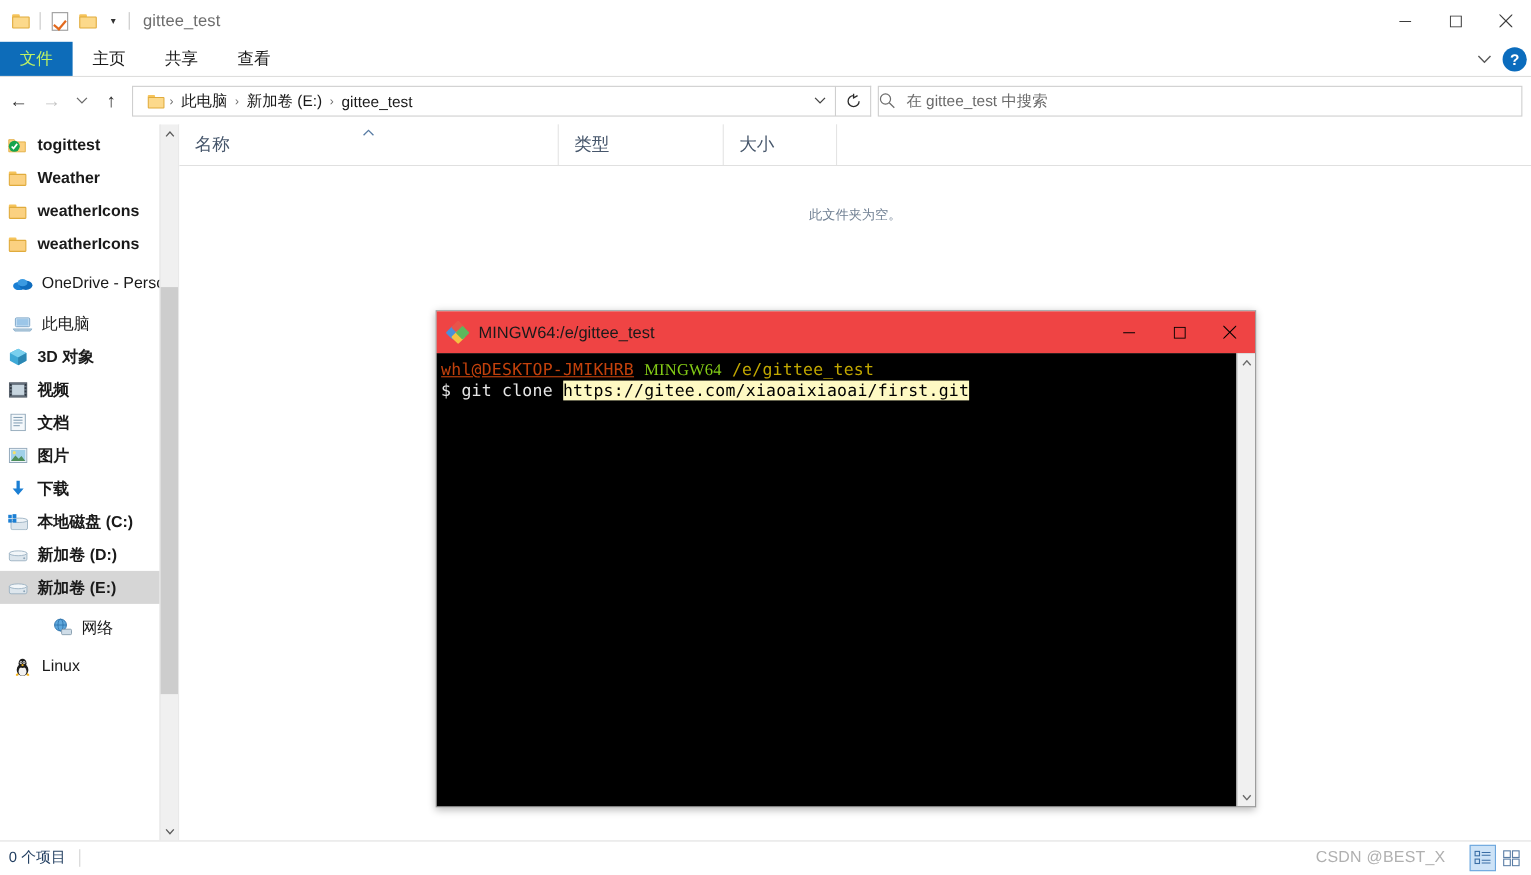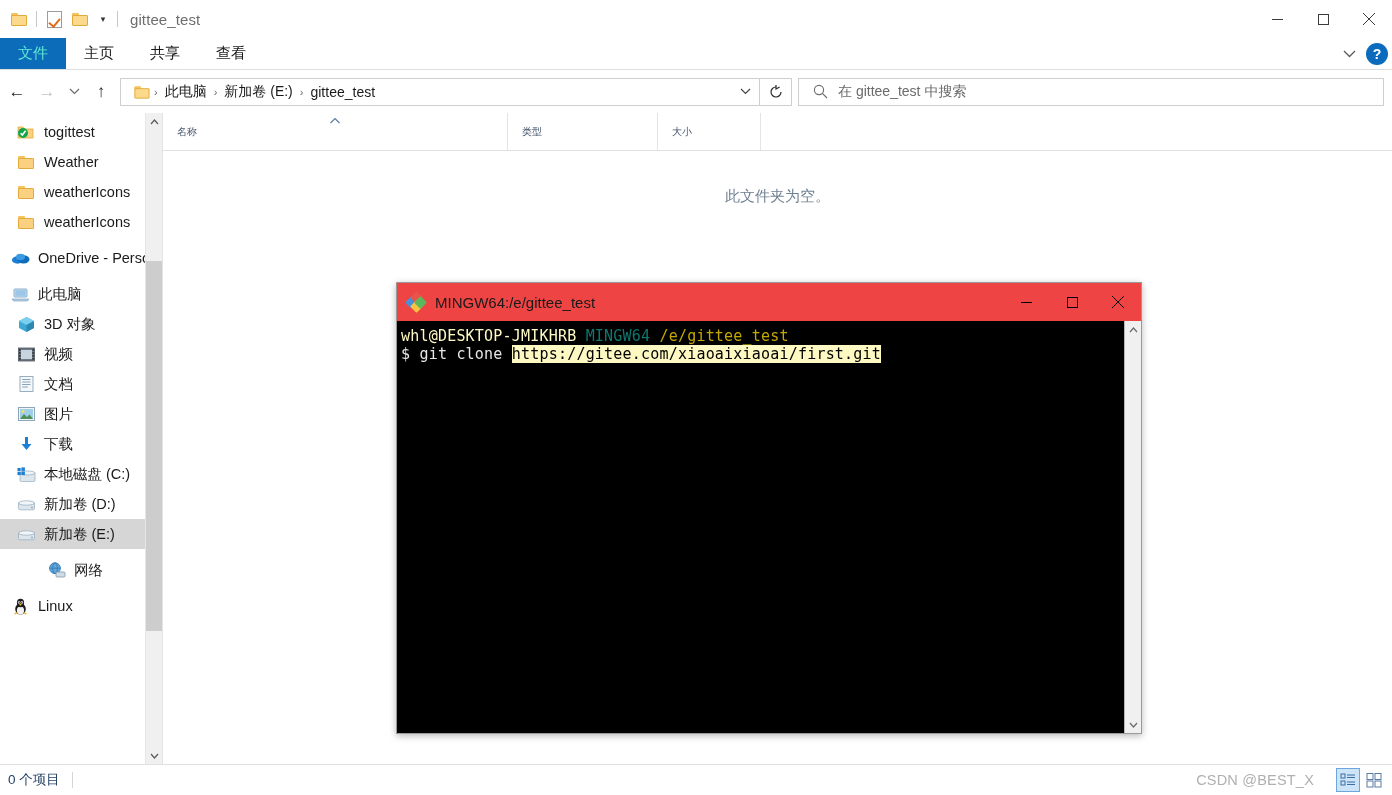--- a/index.html
+++ b/index.html
@@ -32,63 +32,63 @@
   .folder.sm{width:13px;height:11px;transform:scale(.95);}
   .folder.tall .body{background:#fbd181;}
 
   
   .propico{position:relative;width:15px;height:17px;border:1px solid #9c9c9c;background:#fff;box-sizing:border-box;}
   .propico:after{content:"";position:absolute;left:3px;top:4px;width:5px;height:9px;border-right:2px solid #e2691d;border-bottom:2px solid #e2691d;transform:rotate(40deg);}
 
   
   .ribbon{height:31px;display:flex;align-items:stretch;background:#fff;border-bottom:1px solid #dededd;position:relative;flex:0 0 31px;}
   .rtab{display:flex;align-items:center;justify-content:center;padding:0 18px;font-size:15px;color:#1a1a1a;cursor:default;}
-  .rtab.file{background:#0d6cb9;color:#5eead4;padding:0 18px;}
+  .rtab.file{background:#0d6cb9;color:#bef264;padding:0 18px;}
   .ribbon-right{position:absolute;right:4px;top:0;height:31px;display:flex;align-items:center;gap:4px;}
   .chev-collapse{width:26px;height:26px;display:flex;align-items:center;justify-content:center;color:#5a5a5a;font-size:11px;}
   .helpbtn{width:22px;height:22px;border-radius:50%;background:#0b6cbd;color:#fff;font-size:14px;font-weight:bold;display:flex;align-items:center;justify-content:center;}
 
   
   .addrrow{height:43px;display:flex;align-items:center;padding:0 8px 0 2px;gap:0;background:#fff;flex:0 0 43px;}
   .navbtn{width:30px;height:30px;display:flex;align-items:center;justify-content:center;color:#2b2b2b;font-size:17px;}
   .navbtn.dis{color:#c3c3c3;}
   .navbtn.small{width:24px;font-size:11px;}
   .addrbar{flex:0 0 640px;height:28px;border:1px solid #cfcfcf;background:#fff;display:flex;align-items:center;padding:0 2px 0 8px;box-sizing:border-box;margin-left:4px;}
   .crumbs{display:flex;align-items:center;gap:0;flex:1;font-size:14px;color:#1a1a1a;}
   .crumb{padding:2px 5px;}
   .csep{color:#6b6b6b;font-size:11px;padding:0 2px;}
   .addr-caret{width:24px;height:26px;display:flex;align-items:center;justify-content:center;color:#444;font-size:11px;}
   .refresh{width:32px;height:28px;border:1px solid #cfcfcf;border-left:none;display:flex;align-items:center;justify-content:center;color:#2b2b2b;font-size:15px;background:#fff;box-sizing:border-box;}
-  .searchbox{flex:1;height:28px;border:1px solid #cfcfcf;border-left:none;background:#fff;display:flex;align-items:center;gap:10px;padding-left:14px;box-sizing:border-box;margin-left:8px;}
+  .searchbox{flex:1;height:28px;border:1px solid #cfcfcf;border-left:none;background:#fff;display:flex;align-items:center;gap:10px;box-sizing:border-box;margin-left:8px;}
   .searchbox{margin-left:6px;border-left:1px solid #cfcfcf;}
   .search-ph{color:#6b6b6b;font-size:14px;}
 
   
   .body-split{flex:1;display:flex;min-height:0;}
 
   
   .navpane{width:162px;position:relative;background:#fff;overflow:hidden;flex:0 0 162px;}
   .navlist{padding-top:4px;}
   .nav-item{height:30px;display:flex;align-items:center;gap:8px;font-size:14.5px;color:#1a1a1a;padding-right:4px;white-space:nowrap;}
   .nav-item.sel{background:#d6d6d6;}
   .nav-item .ico{width:20px;height:20px;display:flex;align-items:center;justify-content:center;flex:0 0 20px;}
-  .ind-1{padding-left:16px;}
+  .ind-1{padding-left:6px;font-weight:bold;}
   .ind-h{padding-left:10px;}
   .navscroll{position:absolute;right:0;top:0;width:17px;height:100%;background:#f0f0f0;border-left:1px solid #e6e6e6;box-sizing:border-box;}
   .nsarr{width:17px;height:17px;display:flex;align-items:center;justify-content:center;color:#5a5a5a;font-size:9px;}
   .nsarr.bot{position:absolute;bottom:0;}
   .nsthumb{position:absolute;left:0;width:17px;background:#cdcdcd;}
 
   
   .content{flex:1;display:flex;flex-direction:column;border-left:1px solid #e4e4e4;min-width:0;position:relative;}
   .colhdr{height:37px;display:flex;align-items:stretch;border-bottom:1px solid #e0e0e0;background:#fff;position:relative;flex:0 0 37px;}
-  .col{display:flex;align-items:center;padding-left:14px;font-size:10px;color:#46566b;border-right:1px solid #e4e4e4;box-sizing:border-box;position:relative;}
+  .col{display:flex;align-items:center;padding-left:14px;font-size:16px;color:#46566b;border-right:1px solid #e4e4e4;box-sizing:border-box;position:relative;}
   .sortcaret{position:absolute;left:50%;top:3px;transform:translateX(-50%);font-size:9px;color:#5a7da5;}
   .filelist{flex:1;background:#fff;position:relative;}
-  .emptymsg{position:absolute;left:0;right:0;top:36px;text-align:center;color:#6f7f92;font-size:15px;}
+  .emptymsg{position:absolute;left:0;right:0;top:36px;text-align:center;color:#6f7f92;font-size:12px;}
 
   
   .statusbar{height:30px;border-top:1px solid #e0e0e0;display:flex;align-items:center;padding:0 4px 0 8px;font-size:13.5px;color:#1f3c5f;position:relative;background:#fff;flex:0 0 30px;}
   .st-sep{width:1px;height:16px;background:#d4d4d4;margin-left:12px;}
   .viewbtns{position:absolute;right:6px;top:3px;display:flex;gap:2px;}
   .vbtn{width:24px;height:24px;display:flex;align-items:center;justify-content:center;box-sizing:border-box;}
   .vbtn.active{background:#cde3f7;border:1px solid #6ca6dd;}
   .watermark{position:absolute;right:78px;top:7px;color:#b0b0b0;font-size:14.5px;letter-spacing:.2px;white-space:nowrap;}
 
   
@@ -100,22 +100,22 @@
   .dia{position:absolute;width:9px;height:9px;transform:rotate(45deg);border-radius:1px;}
   .dia.b{left:0;top:4.5px;background:#4a90d9;}
   .dia.r{left:4.5px;top:0;background:#e8544a;}
   .dia.y{left:4.5px;top:9px;background:#f5c242;}
   .dia.g{left:9px;top:4.5px;background:#5cb85c;}
   .ttitle{margin-left:10px;font-size:15px;color:#1a1a1a;}
   .twc{position:absolute;right:0;top:0;display:flex;height:38px;}
   .twc div{width:46px;height:38px;display:flex;align-items:center;justify-content:center;color:#000;font-size:15px;}
   .tscreen{flex:1;background:#000;display:flex;min-height:0;}
   .tconsole{flex:1;padding:6px 0 0 4px;font-family:"DejaVu Sans Mono","Liberation Mono",monospace;font-size:15px;line-height:18px;white-space:pre;overflow:hidden;letter-spacing:.2px;}
-  .c-green{color:#fef9c3;}
-  .c-mag{color:#0f766e;}
+  .c-green{color:#c2410c;text-decoration:underline;}
+  .c-mag{color:#84cc16;font-family:Liberation Serif, serif;}
   .c-yellow{color:#c2a800;}
   .c-white{color:#e6e6e6;}
   .sel-url{background:#fef9c3;color:#000;}
   .tsb{width:17px;background:#f0f0f0;border-left:1px solid #b7b7b7;position:relative;box-sizing:border-box;flex:0 0 17px;}
   .tsb .a{width:16px;height:17px;display:flex;align-items:center;justify-content:center;color:#6a6a6a;font-size:9px;}
   .tsb .a.bot{position:absolute;bottom:0;left:0;}
 </style>
 </head>
 <body>
 

